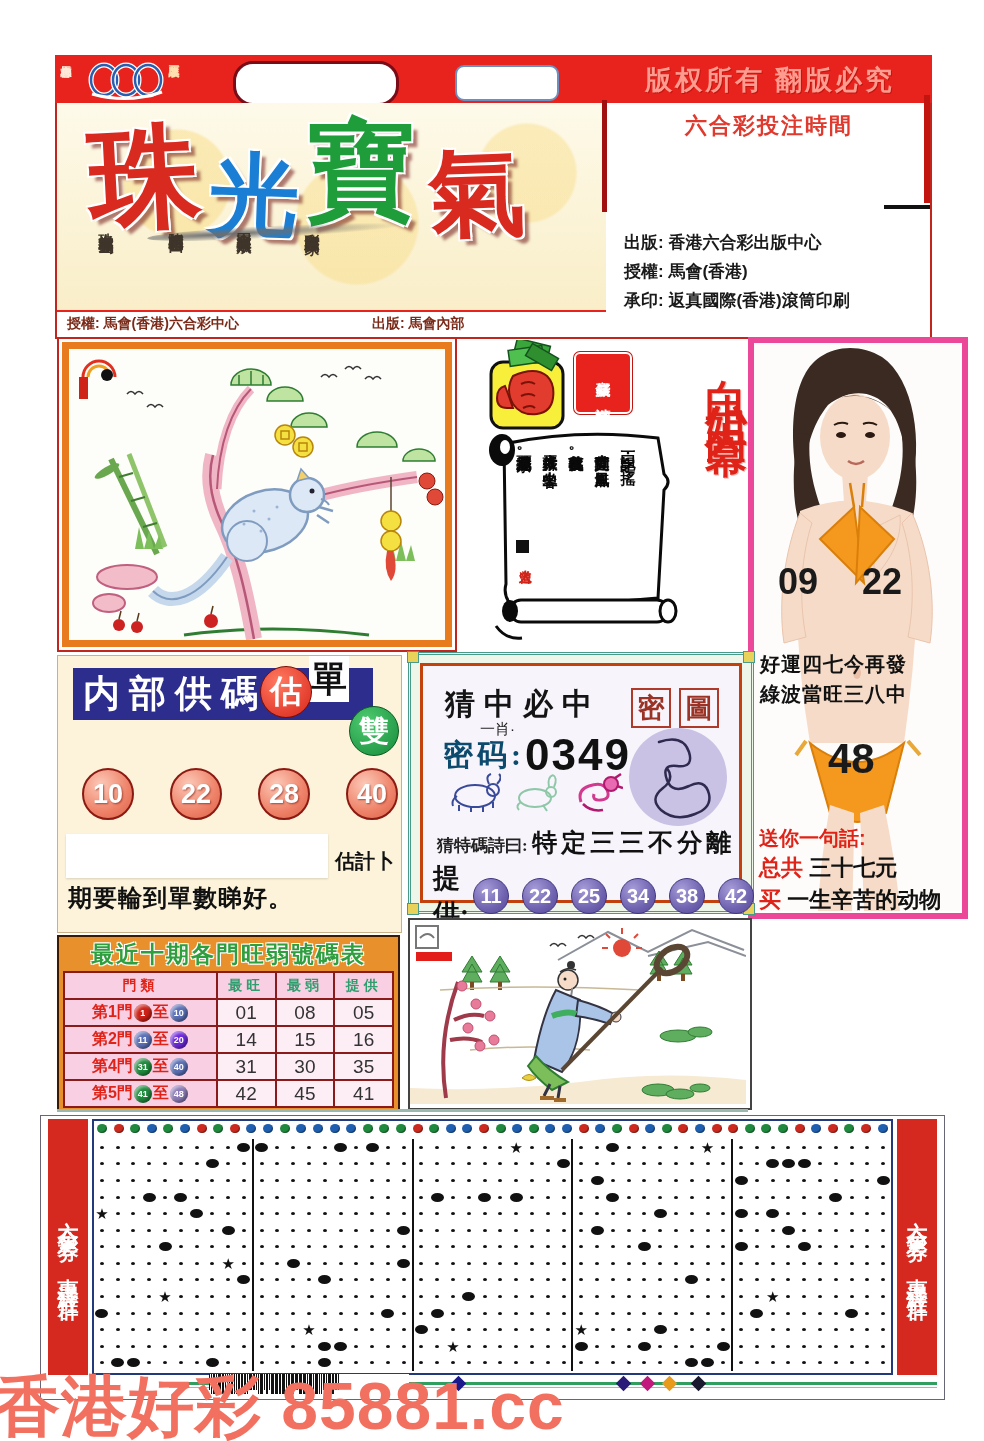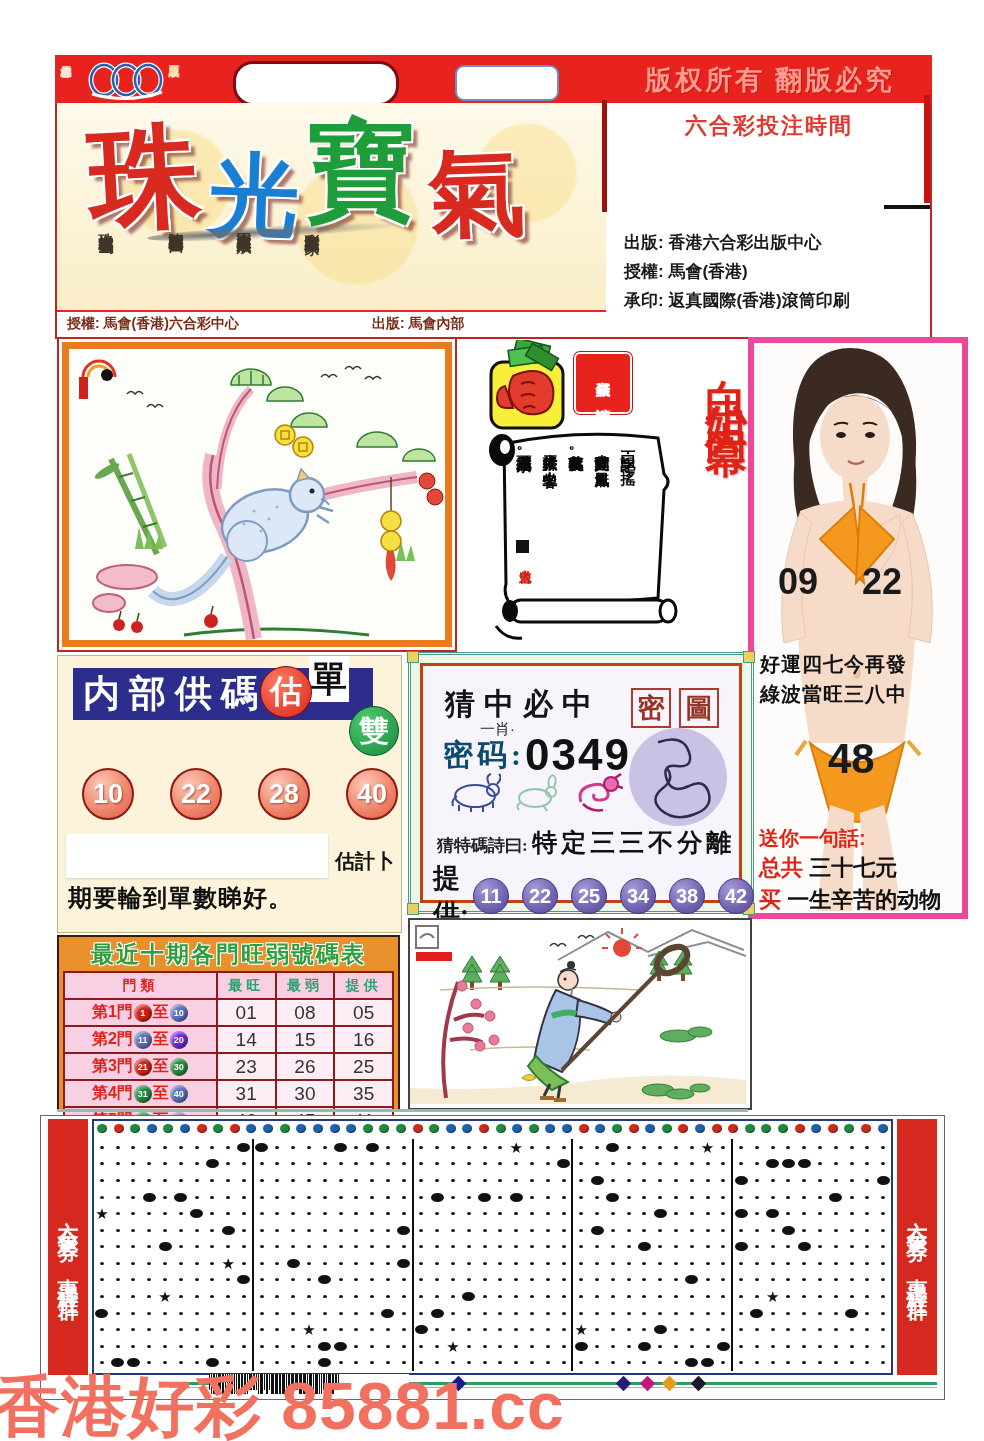--- a/index.html
+++ b/index.html
@@ -505,26 +505,20 @@
             <td class="lblcell"><span>第1門</span><span class="mini-ball" style="background: rgb(204, 34, 24);">1</span><span>至</span><span class="mini-ball" style="background: rgb(90, 111, 181);">10</span></td>
             <td class="valcell">01</td>
             <td class="valcell">08</td>
             <td class="valcell">05</td>
           </tr>
           <tr>
             <td class="lblcell"><span>第2門</span><span class="mini-ball" style="background: rgb(90, 111, 181);">11</span><span>至</span><span class="mini-ball" style="background: #6d28d9;">20</span></td>
             <td class="valcell">14</td>
             <td class="valcell">15</td>
             <td class="valcell">16</td>
-          </tr>
-          <tr>
-            <td class="lblcell"><span>第3門</span><span class="mini-ball" style="background: rgb(204, 34, 24);">21</span><span>至</span><span class="mini-ball" style="background: rgb(31, 138, 61);">30</span></td>
-            <td class="valcell">23</td>
-            <td class="valcell">26</td>
-            <td class="valcell">25</td>
           </tr>
           <tr>
             <td class="lblcell"><span>第4門</span><span class="mini-ball" style="background: rgb(31, 138, 61);">31</span><span>至</span><span class="mini-ball" style="background: rgb(90, 111, 181);">40</span></td>
             <td class="valcell">31</td>
             <td class="valcell">30</td>
             <td class="valcell">35</td>
           </tr>
           <tr>
             <td class="lblcell"><span>第5門</span><span class="mini-ball" style="background: rgb(31, 138, 61);">41</span><span>至</span><span class="mini-ball" style="background: rgb(138, 122, 181);">48</span></td>
             <td class="valcell">42</td>

